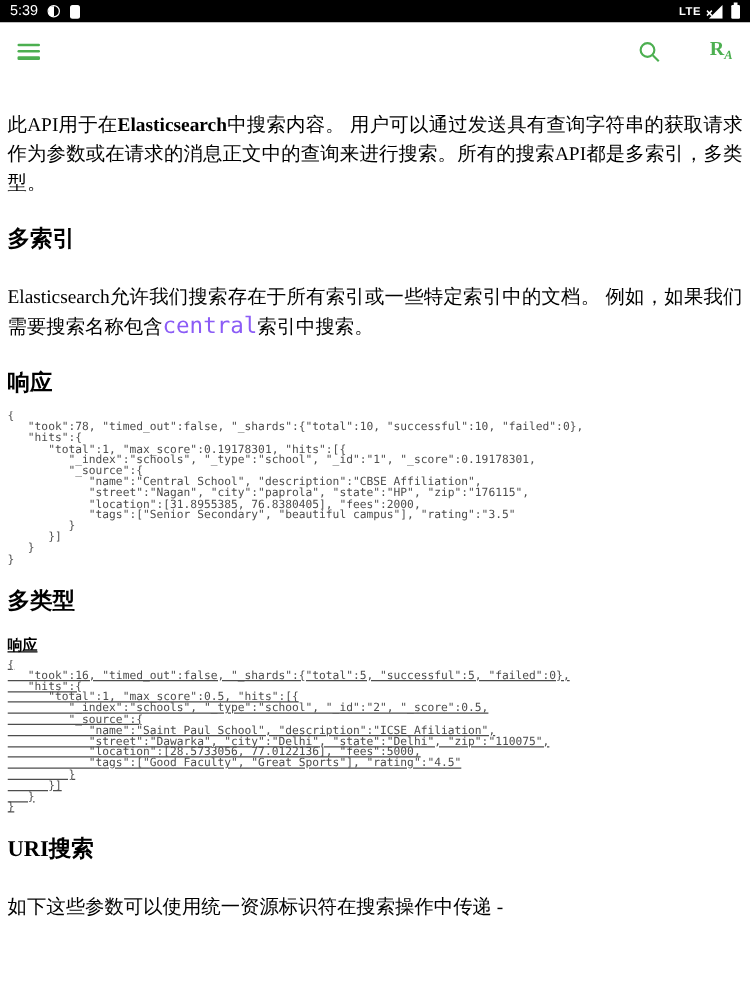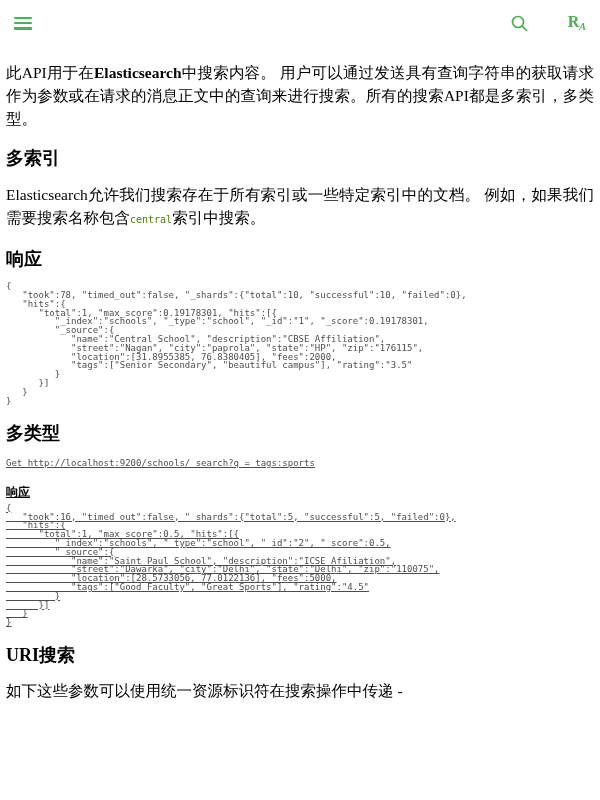--- a/index.html
+++ b/index.html
@@ -34,46 +34,64 @@
   .tb-right{margin-left:auto;display:flex;align-items:center;gap:39px;justify-content:space-between;}
   .search-btn{cursor:pointer;display:flex;align-items:center;}
   .ra-btn{
     color:#4CAF50;font-family:"Liberation Serif",serif;font-size:16px;font-weight:bold;
     cursor:pointer;line-height:1;
   }
   .ra-sub{font-size:10px;font-style:italic;vertical-align:-3px;}
   
   .content{padding:2px 6px 0 6px;color:#000;}
   .content p{
-    font-size:15.5px;line-height:23px;margin:13px 0;text-align:justify;
+    font-size:15.5px;line-height:23px;margin:23px 0;text-align:justify;
   }
   .content h2{
     font-size:18px;font-weight:bold;margin:18px 0 8px 0;line-height:1.2;
   }
   .inline-code{
     font-family:"DejaVu Sans Mono","Liberation Mono",monospace;
-    font-size:10px;color:#4d7c0f;
+    font-size:18px;color:#8b5cf6;
   }
   pre{
     font-family:"DejaVu Sans Mono","Liberation Mono",monospace;
     font-size:9px;line-height:8.8px;color:#4d4d4d;margin:12px 0;
     white-space:pre;overflow:hidden;
   }
   pre.single{margin:14px 0 12px 0;}
   .u{text-decoration:underline;}
   h4.resp-small{
     font-size:12px;font-weight:bold;margin:16px 0 3px 0;text-decoration:underline;
   }
   pre.tight{margin-top:3px;}
 </style>
 </head>
 <body>
 
 <div class="screen">
 
+  <div class="status-bar">
+    <div class="sb-left">
+      <span>5:39</span>
+      <span class="sb-circle"></span>
+      <span class="sb-rect"></span>
+    </div>
+    <div class="sb-right">
+      <span class="lte">LTE</span>
+      <svg class="sig" width="14" height="11" viewBox="0 0 14 11">
+        <polygon points="13,0 13,11 2,11" fill="#fff"></polygon>
+        <g stroke="#fff" stroke-width="1.2">
+          <line x1="0.5" y1="4.5" x2="4.5" y2="8.5"></line>
+          <line x1="4.5" y1="4.5" x2="0.5" y2="8.5"></line>
+        </g>
+      </svg>
+      <span class="batt"></span>
+    </div>
+  </div>
 
   <div class="toolbar">
     <div class="hamburger">
       <i></i>
         <i></i>
         <i></i>
     </div>
     <div class="tb-right">
       <span class="search-btn">
         <svg width="19" height="19" viewBox="0 0 19 19" fill="none">
@@ -108,21 +126,20 @@
             "tags":["Senior Secondary", "beautiful campus"], "rating":"3.5"
          }
       }]
    }
 }</pre>
 
 
     <h2>多类型</h2>
 
 
-    <pre class="single u">Get http://localhost:9200/schools/_search?q = tags:sports</pre>
 
     <h4 class="resp-small">响应</h4>
 
     <pre class="u tight">{
    "took":16, "timed_out":false, "_shards":{"total":5, "successful":5, "failed":0},
    "hits":{
       "total":1, "max_score":0.5, "hits":[{
          "_index":"schools", "_type":"school", "_id":"2", "_score":0.5,
          "_source":{
             "name":"Saint Paul School", "description":"ICSE Afiliation",

